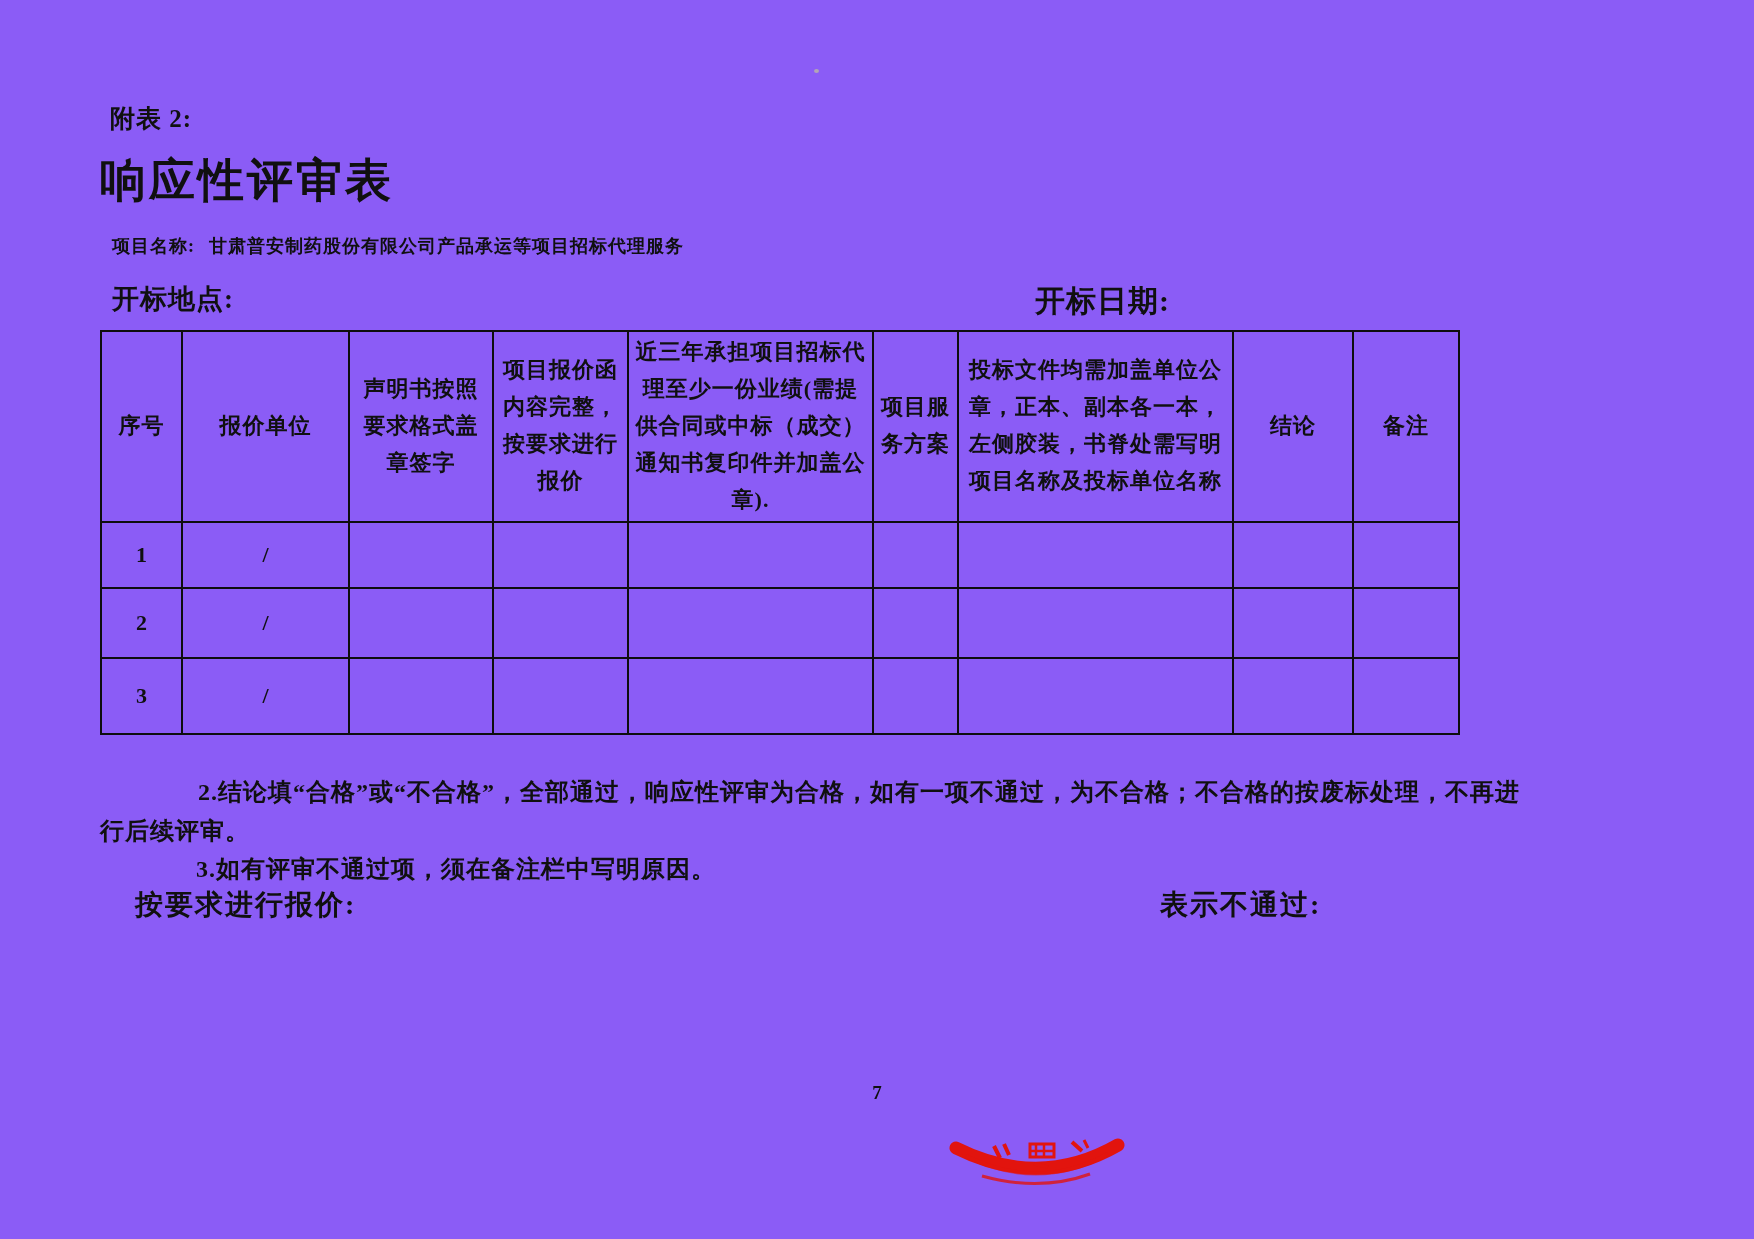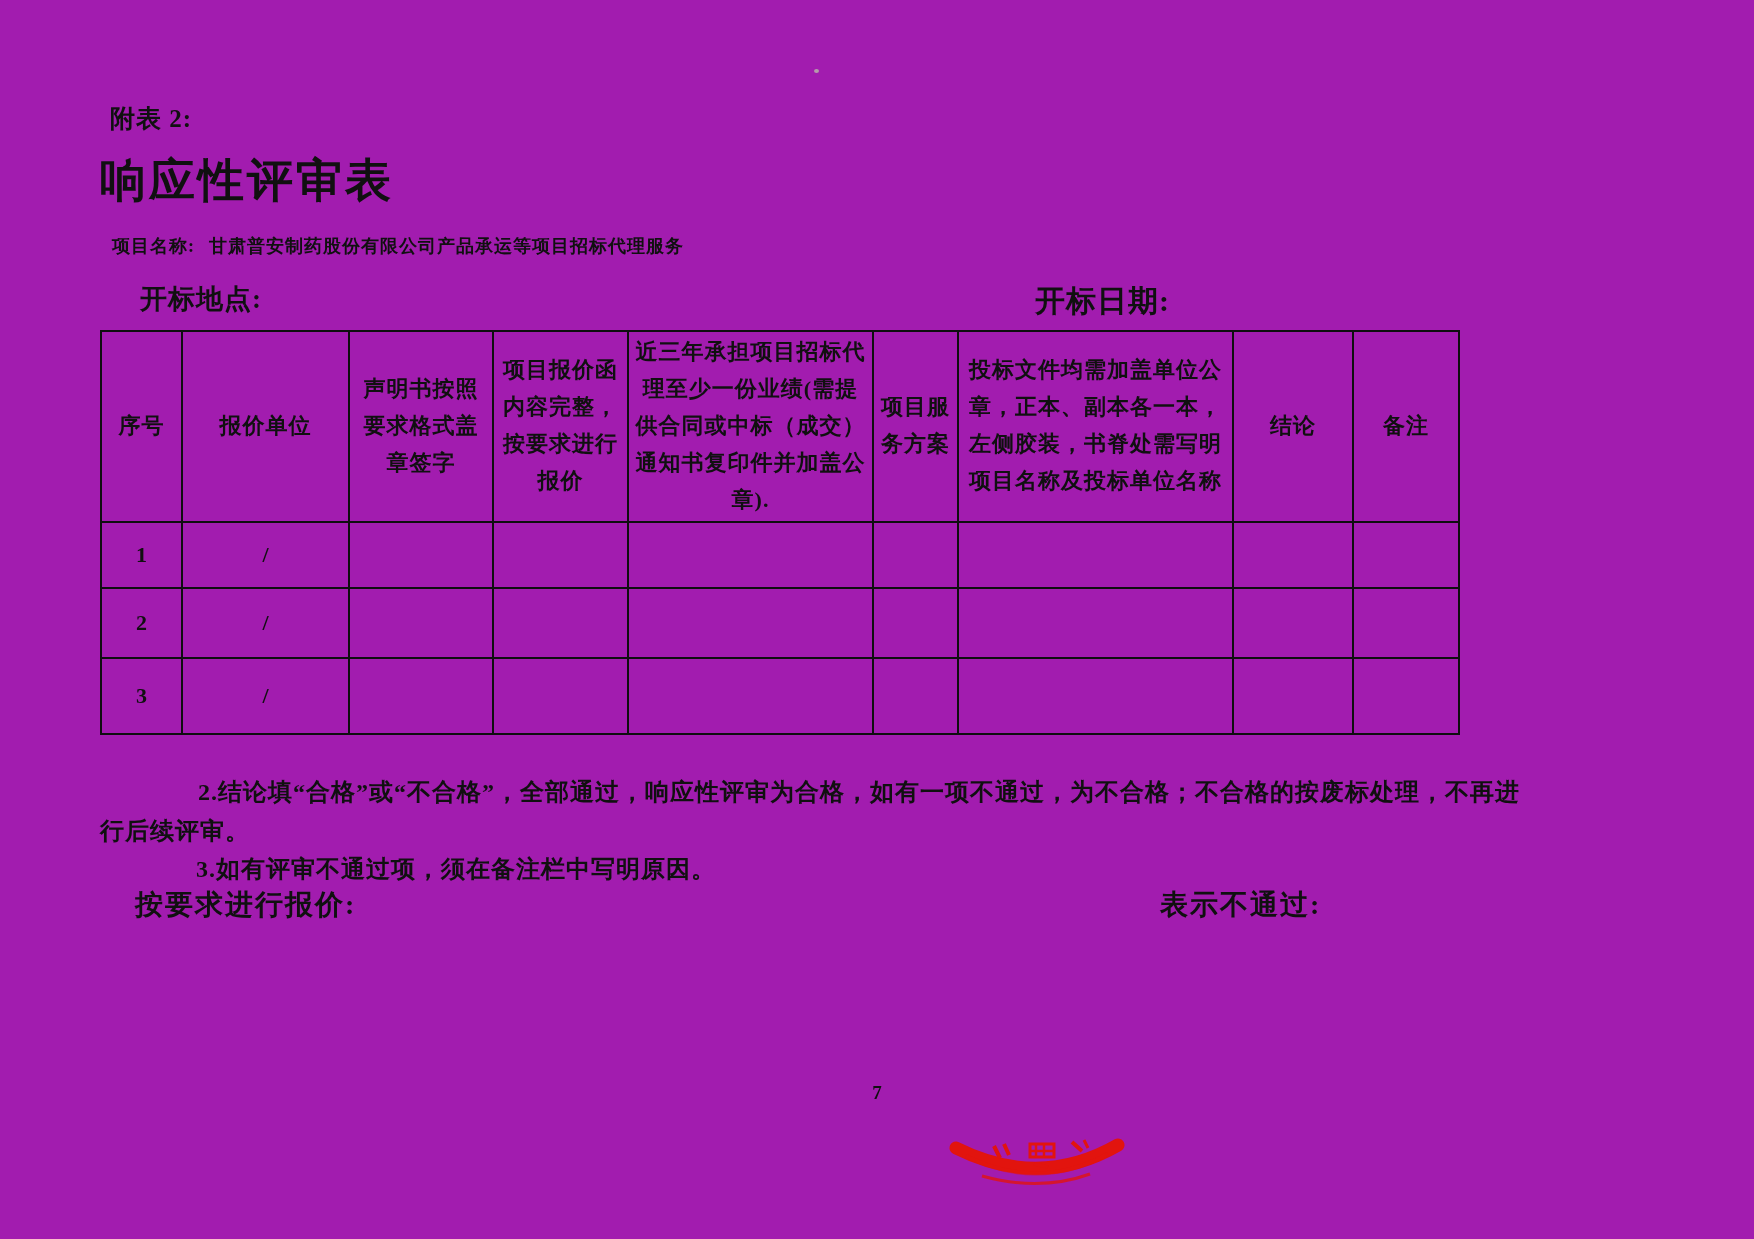--- a/index.html
+++ b/index.html
@@ -1,27 +1,27 @@
 <!DOCTYPE html>
 <html><head>
 <meta charset="utf-8">
 <style>
   html,body{margin:0;padding:0;background:#ffffff;}
   .page{
-    position:relative;width:1754px;height:1239px;background:#a21caf;
+    position:relative;width:1754px;height:1239px;background:#8b5cf6;
     font-family:"Liberation Serif", serif;color:#101010;overflow:hidden;
   }
   .attach-label{position:absolute;left:110px;top:102px;font-size:25px;font-weight:700;letter-spacing:1px;}
   .doc-title{
     position:absolute;left:100px;top:150px;width:1358px;text-align:left;
     font-family:"Liberation Sans", sans-serif;font-size:46px;font-weight:900;letter-spacing:3px;
   }
   .project-line{position:absolute;left:112px;top:234px;font-size:18px;font-weight:700;letter-spacing:1px;}
   .project-line .lbl{margin-right:14px;}
-  .loc-label{position:absolute;left:112px;top:281px;font-size:27px;font-weight:800;letter-spacing:1px;margin-left:28px;}
+  .loc-label{position:absolute;left:112px;top:281px;font-size:27px;font-weight:800;letter-spacing:1px;}
   .date-label{position:absolute;left:1035px;top:281px;font-size:30px;font-weight:800;letter-spacing:1px;}
 
   table.review{
     position:absolute;left:100px;top:330px;width:1358px;height:400px;
     border-collapse:collapse;table-layout:fixed;
   }
   table.review th, table.review td{
     border:2px solid #0e0e0e;box-sizing:border-box;
     text-align:center;vertical-align:middle;padding:2px 5px;
     font-weight:700;color:#101010;

